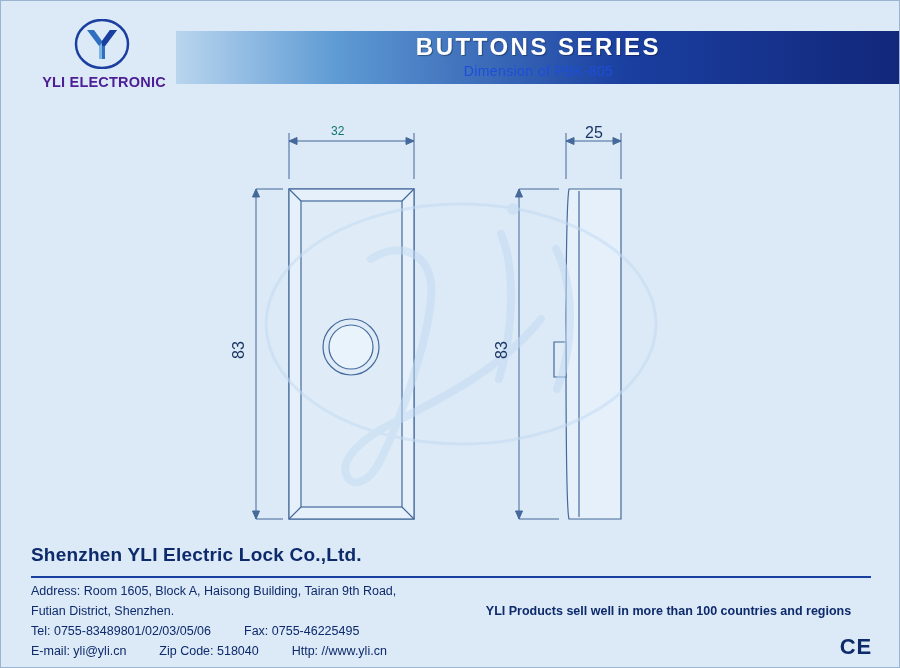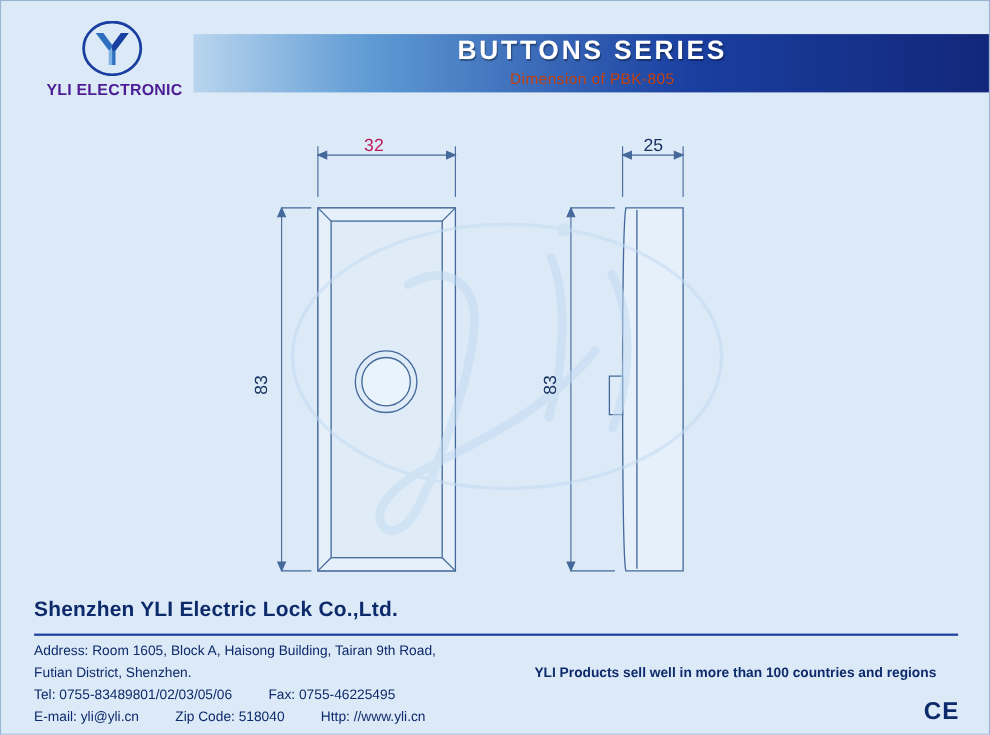--- a/index.html
+++ b/index.html
@@ -46,21 +46,21 @@
     font-weight: bold;
     letter-spacing: 2.5px;
     text-shadow: 1px 1px 1px rgba(0,0,0,0.35);
   }
   #header-sub {
     position: absolute;
     left: 175px;
     top: 62px;
     width: 725px;
     text-align: center;
-    color: #c2410c;
+    color: #1d4ed8;
     font-size: 14px;
     letter-spacing: 0.4px;
   }
   #logo-box {
     position: absolute;
     left: 38px;
     top: 18px;
     width: 130px;
     height: 76px;
     text-align: center;
@@ -261,21 +261,21 @@
 
         <line x1="518" y1="80" x2="558" y2="80"></line>
         <line x1="518" y1="410" x2="558" y2="410"></line>
         <line x1="518" y1="80" x2="518" y2="410"></line>
         <path d="M518 80 L514.5 88 L521.5 88 Z" fill="#44699a"></path>
         <path d="M518 410 L514.5 402 L521.5 402 Z" fill="#44699a"></path>
       </g>
     </svg>
 
     
-    <div style="position:absolute;left:330px;top:15px;font-size:16px;color:#be185d;">32</div>
+    <div style="position:absolute;left:330px;top:15px;font-size:12px;color:#0f766e;">32</div>
     <div style="position:absolute;left:584px;top:15px;font-size:16px;color:#17325f;">25</div>
     <div style="position:absolute;left:229px;top:232px;font-size:16px;color:#17325f;transform:rotate(-90deg);transform-origin:center;">83</div>
     <div style="position:absolute;left:492px;top:232px;font-size:16px;color:#17325f;transform:rotate(-90deg);transform-origin:center;">83</div>
   </div>
 
   <div id="footer">
     <div id="company">Shenzhen YLI Electric Lock Co.,Ltd.</div>
     <div id="rule"></div>
 
     <div class="addr-line" id="addr1">Address: Room 1605, Block A, Haisong Building, Tairan 9th Road,</div>

